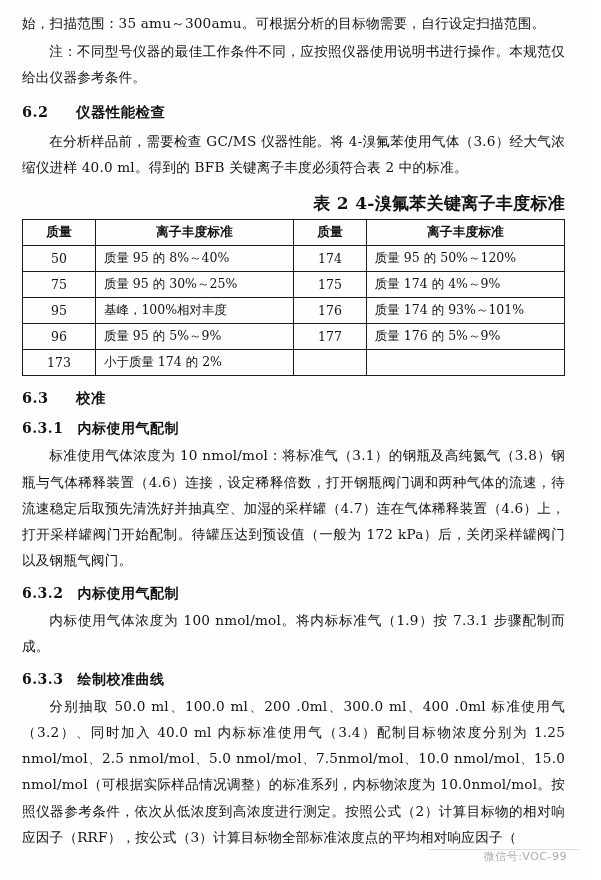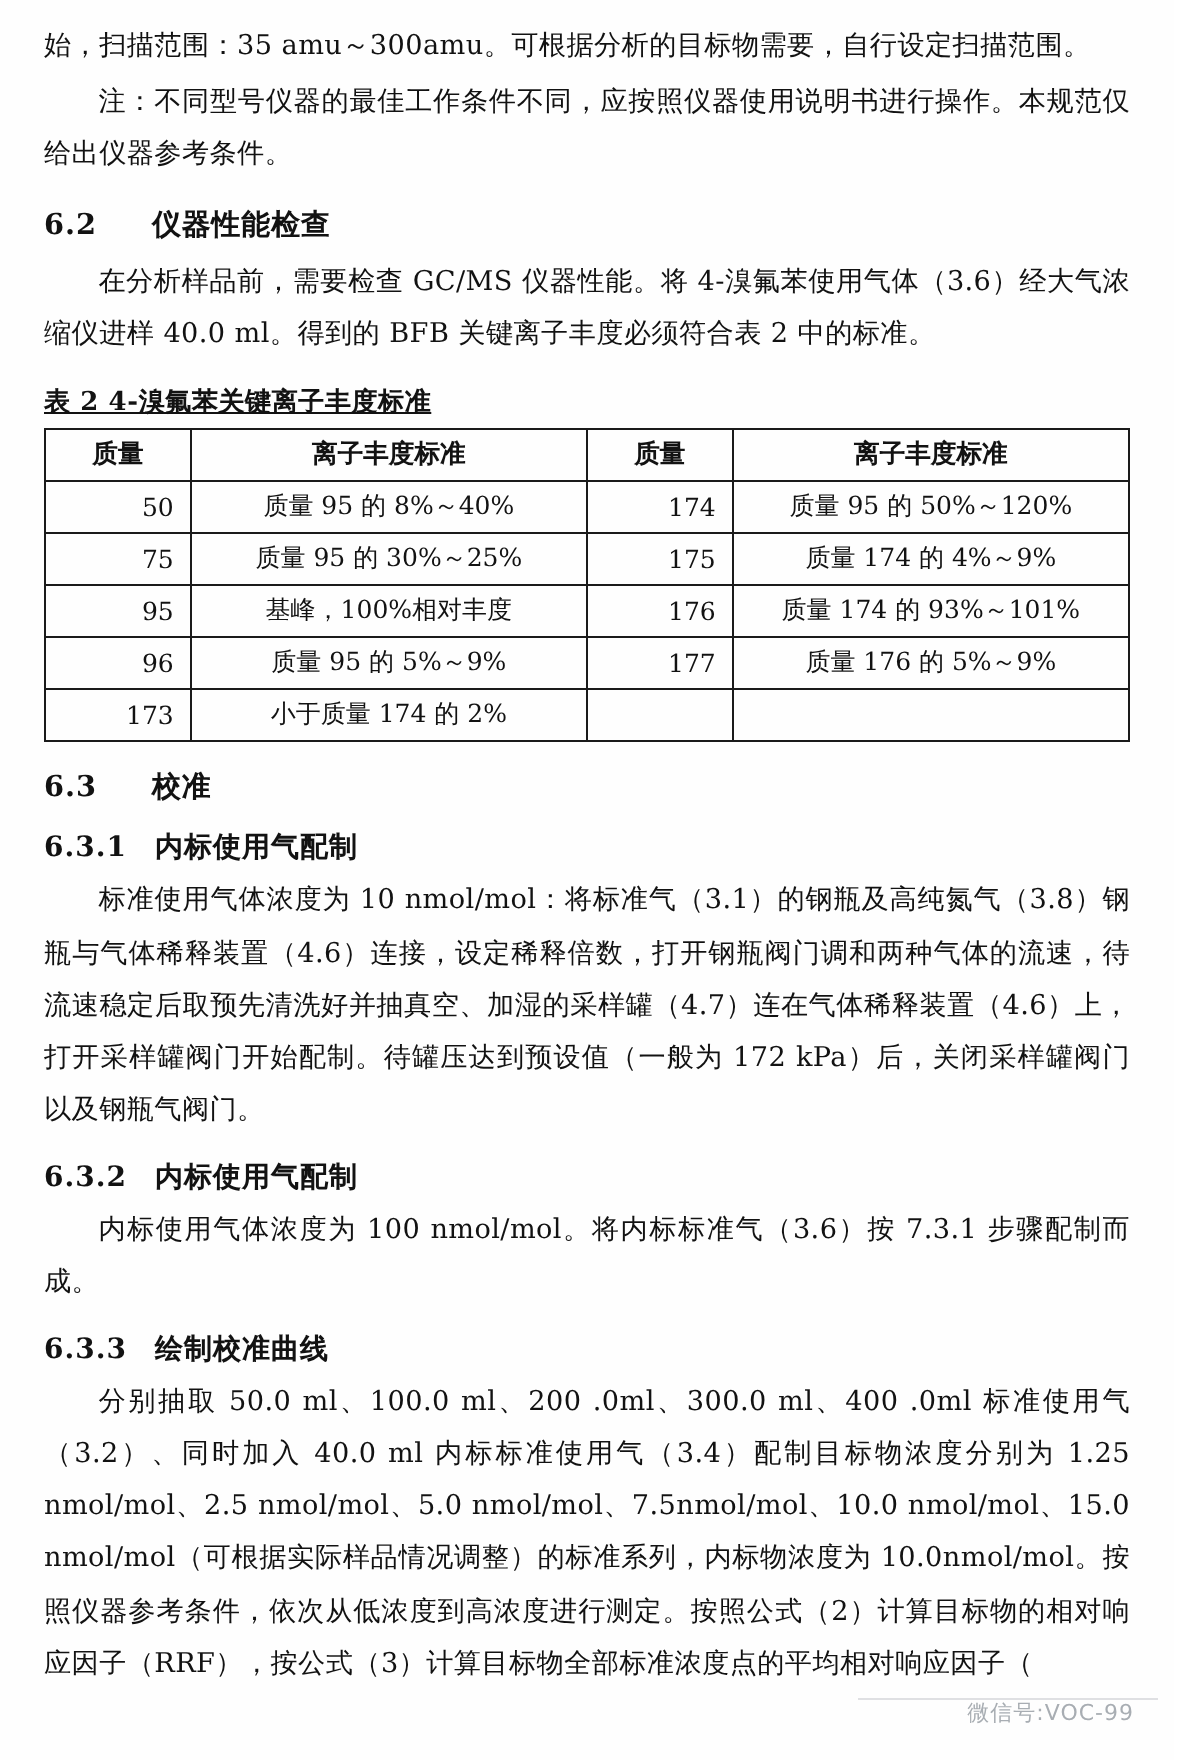--- a/index.html
+++ b/index.html
@@ -37,47 +37,46 @@
   h3.sec{
     font-size:14px;
     font-weight:bold;
     margin:12px 0 4px 0;
     letter-spacing:0.5px;
   }
   .sec .num{display:inline-block;min-width:40px;}
   .sec .t{margin-left:14px;}
   h3.sec .t{margin-left:14px;}
   .tbl-title{
-    text-align:left;
-    font-size:13px;
+    text-align:right;
+    font-size:17px;
     font-weight:bold;
     margin:12px 0 4px 0;
     letter-spacing:0.3px;
-    text-decoration:underline;
   }
   table.abund{
     border-collapse:collapse;
     width:100%;
     font-size:12.5px;
     margin:0 auto 6px auto;
     table-layout:fixed;
   }
   table.abund td,table.abund th{
     border:1px solid #1a1a1a;
     padding:3px 8px;
     height:19px;
     vertical-align:middle;
   }
   table.abund th{
     font-weight:bold;
     text-align:center;
     font-size:12.8px;
   }
-  .c-mass{width:12%;text-align:right;padding-left:10px;}
-  .c-crit{width:38%;text-align:center;}
+  .c-mass{width:12%;text-align:center;padding-left:10px;}
+  .c-crit{width:38%;text-align:left;}
   .watermark{
     position:absolute;
     right:20px;
     bottom:16px;
     font-family:"DejaVu Sans", sans-serif;
     font-size:11px;
     color:#9aa0a6;
     opacity:.85;
     letter-spacing:.5px;
   }
@@ -150,21 +149,21 @@
   <h3 class="sec">
     <span class="num">6.3.1</span><span class="t">内标使用气配制</span>
   </h3>
 
   <p class="p ind">标准使用气体浓度为 10 nmol/mol：将标准气（3.1）的钢瓶及高纯氮气（3.8）钢瓶与气体稀释装置（4.6）连接，设定稀释倍数，打开钢瓶阀门调和两种气体的流速，待流速稳定后取预先清洗好并抽真空、加湿的采样罐（4.7）连在气体稀释装置（4.6）上，打开采样罐阀门开始配制。待罐压达到预设值（一般为 172 kPa）后，关闭采样罐阀门以及钢瓶气阀门。</p>
 
   <h3 class="sec">
     <span class="num">6.3.2</span><span class="t">内标使用气配制</span>
   </h3>
 
-  <p class="p ind">内标使用气体浓度为 100 nmol/mol。将内标标准气（3.6）按 7.3.1 步骤配制而成。</p>
+  <p class="p ind">内标使用气体浓度为 100 nmol/mol。将内标标准气（1.9）按 7.3.1 步骤配制而成。</p>
 
   <h3 class="sec">
     <span class="num">6.3.3</span><span class="t">绘制校准曲线</span>
   </h3>
 
   <p class="p ind">分别抽取 50.0 ml、100.0 ml、200 .0ml、300.0 ml、400 .0ml 标准使用气（3.2）、同时加入 40.0 ml 内标标准使用气（3.4）配制目标物浓度分别为 1.25 nmol/mol、2.5 nmol/mol、5.0 nmol/mol、7.5nmol/mol、10.0 nmol/mol、15.0 nmol/mol（可根据实际样品情况调整）的标准系列，内标物浓度为 10.0nmol/mol。按照仪器参考条件，依次从低浓度到高浓度进行测定。按照公式（2）计算目标物的相对响应因子（RRF），按公式（3）计算目标物全部标准浓度点的平均相对响应因子（</p>
 
   <div class="wm-line"></div>
   <div class="watermark">微信号:VOC-99</div>
 </div>

